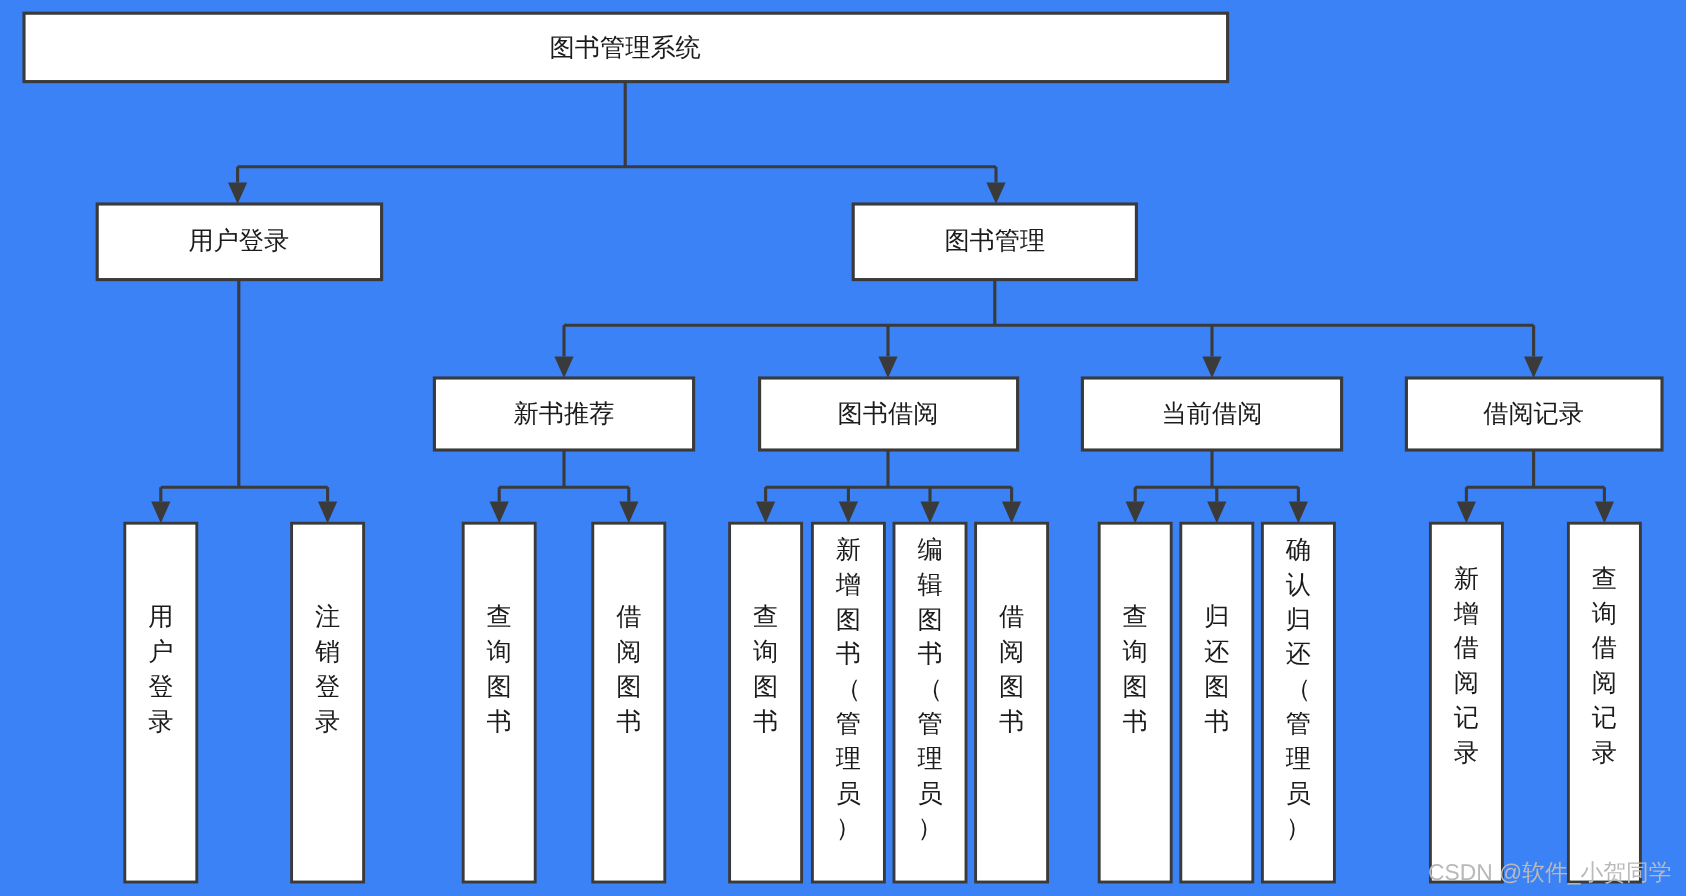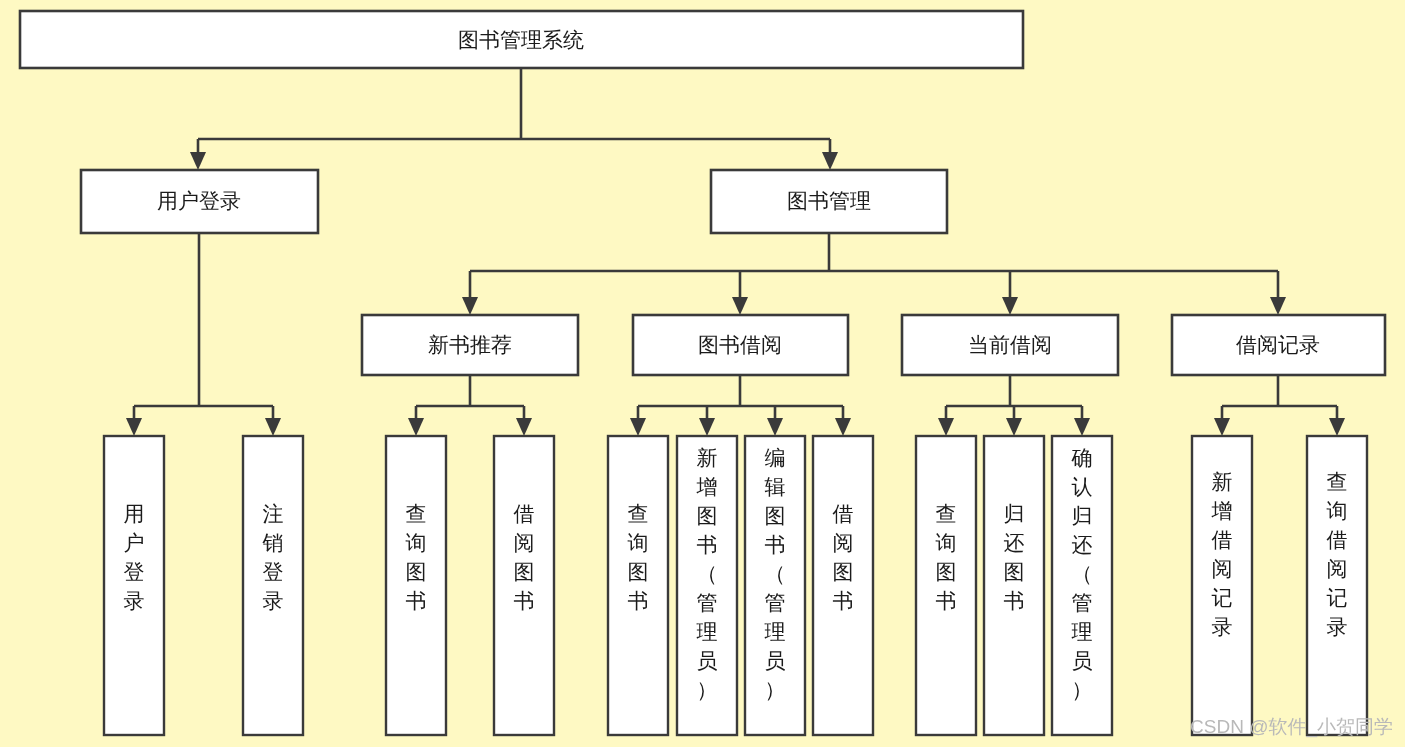--- a/index.html
+++ b/index.html
@@ -8,21 +8,21 @@
     padding: 0;
     background: #ffffff;
   }
   body {
     font-family: "Liberation Sans", "DejaVu Sans", sans-serif;
   }
   #diagram-root {
     position: relative;
     width: 1405px;
     height: 747px;
-    background: #fef9c3;
+    background: #3b82f6;
     overflow: hidden;
   }
   svg#flowchart {
     display: block;
     width: 1405px;
     height: 747px;
   }
   .node-box {
     fill: #ffffff;
     stroke: #3a3a3a;

